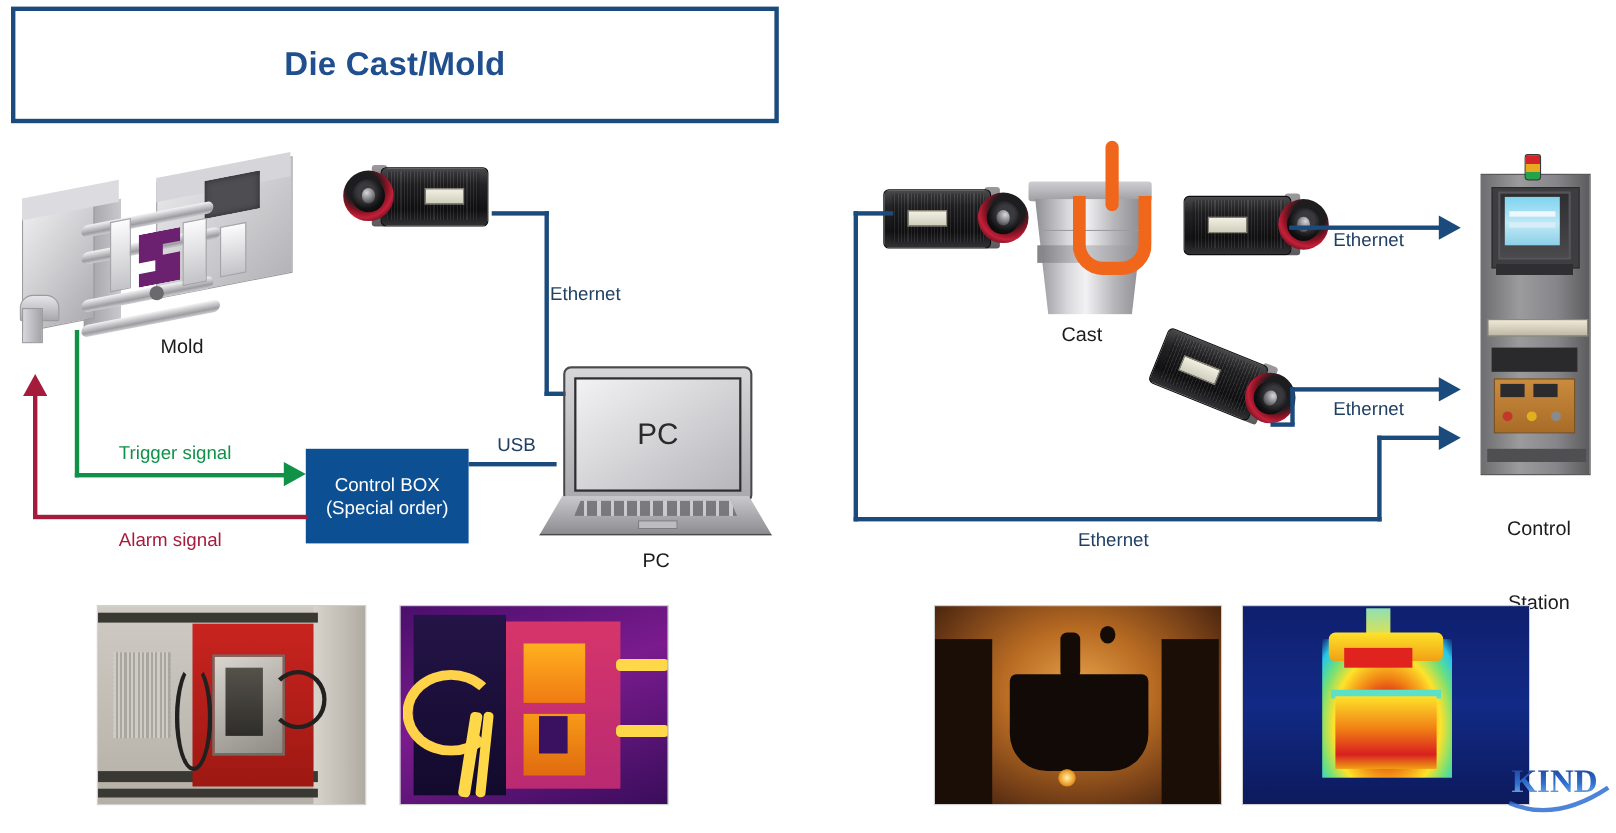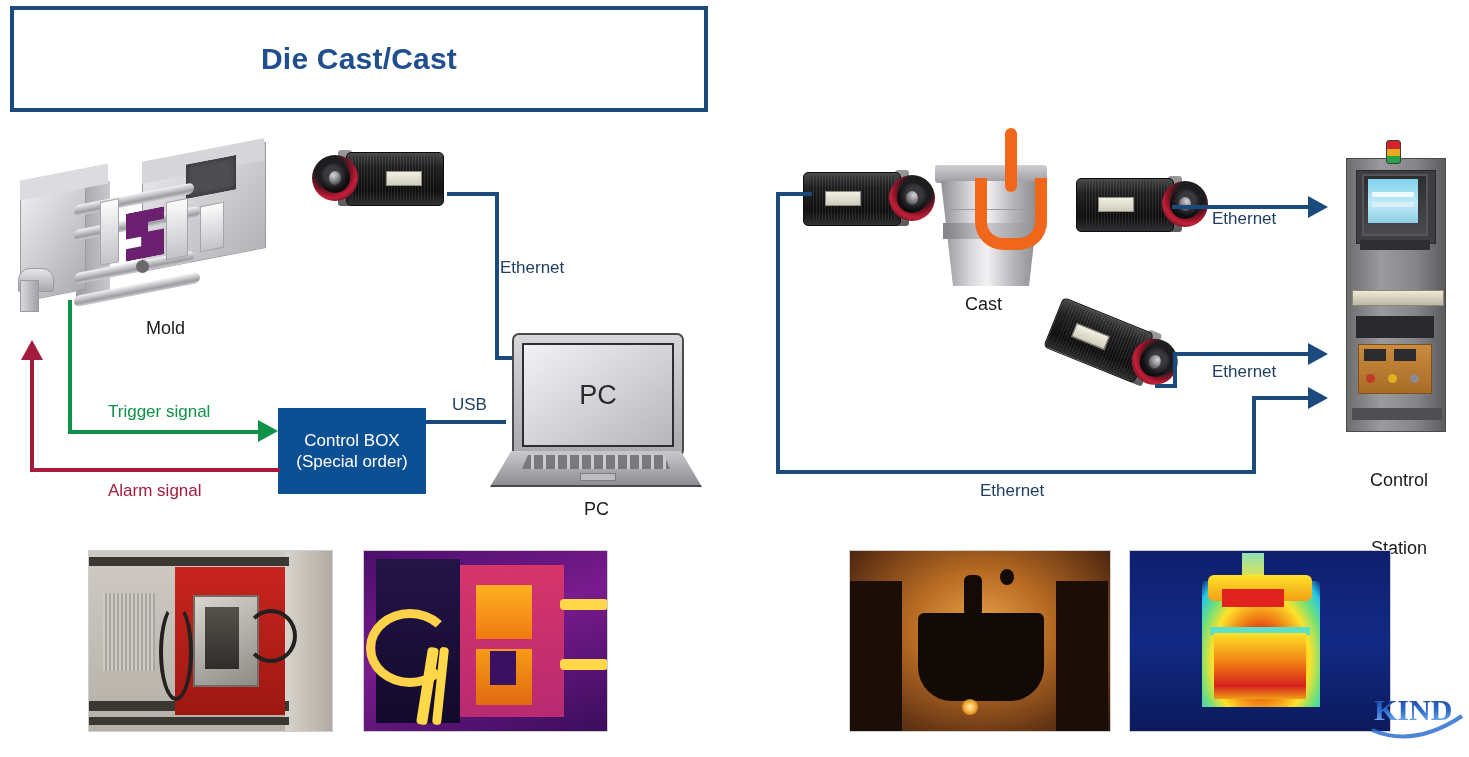--- a/index.html
+++ b/index.html
@@ -187,21 +187,21 @@
   
   #logo{position:absolute;left:1368px;top:686px;width:96px;height:58px;}
 </style>
 </head>
 <body>
 
 <div class="stage">
 
   <div class="title-box" id="title-left">
     <div class="tt">
-      <div>Die Cast/Cast</div>
+      <div>Die Cast/Mold</div>
     </div>
   </div>
 
 
   <div class="mold">
     <div class="m-part m-back"></div>
     <div class="m-part m-backtop"></div>
     <div class="m-part m-cav"></div>
     <div class="m-part m-side"></div>
     <div class="m-part m-front"></div>
@@ -211,21 +211,21 @@
     <div class="m-rod" style="left:60px;top:112px;width:120px;transform:skewY(-11deg);"></div>
     <div class="m-rod" style="left:60px;top:134px;width:126px;transform:skewY(-11deg);"></div>
     <div class="m-plate" style="left:86px;top:50px;width:17px;height:62px;transform:skewY(-11deg);"></div>
     <div class="m-plate" style="left:152px;top:50px;width:20px;height:56px;transform:skewY(-11deg);"></div>
     <div class="m-plate" style="left:186px;top:54px;width:22px;height:44px;transform:skewY(-11deg);"></div>
     <div class="m-purple"></div>
     <div class="m-dot"></div>
     <div class="m-pipe"></div>
     <div class="m-pipe2"></div>
   </div>
-  <div class="lbl dark" style="left:146px;top:318px;">Mold</div>
+  <div class="lbl dark" style="left:146px;top:305px;">Mold</div>
 
   <div class="cam" style="left:312px;top:152px;width:140px;height:58px;">
     <div class="mount"></div>
     <div class="body"></div>
     <div class="ribs"></div>
     <div class="plate"></div>
     <div class="ringout"></div>
     <div class="ringin"></div>
     <div class="glass"></div>
   </div>

